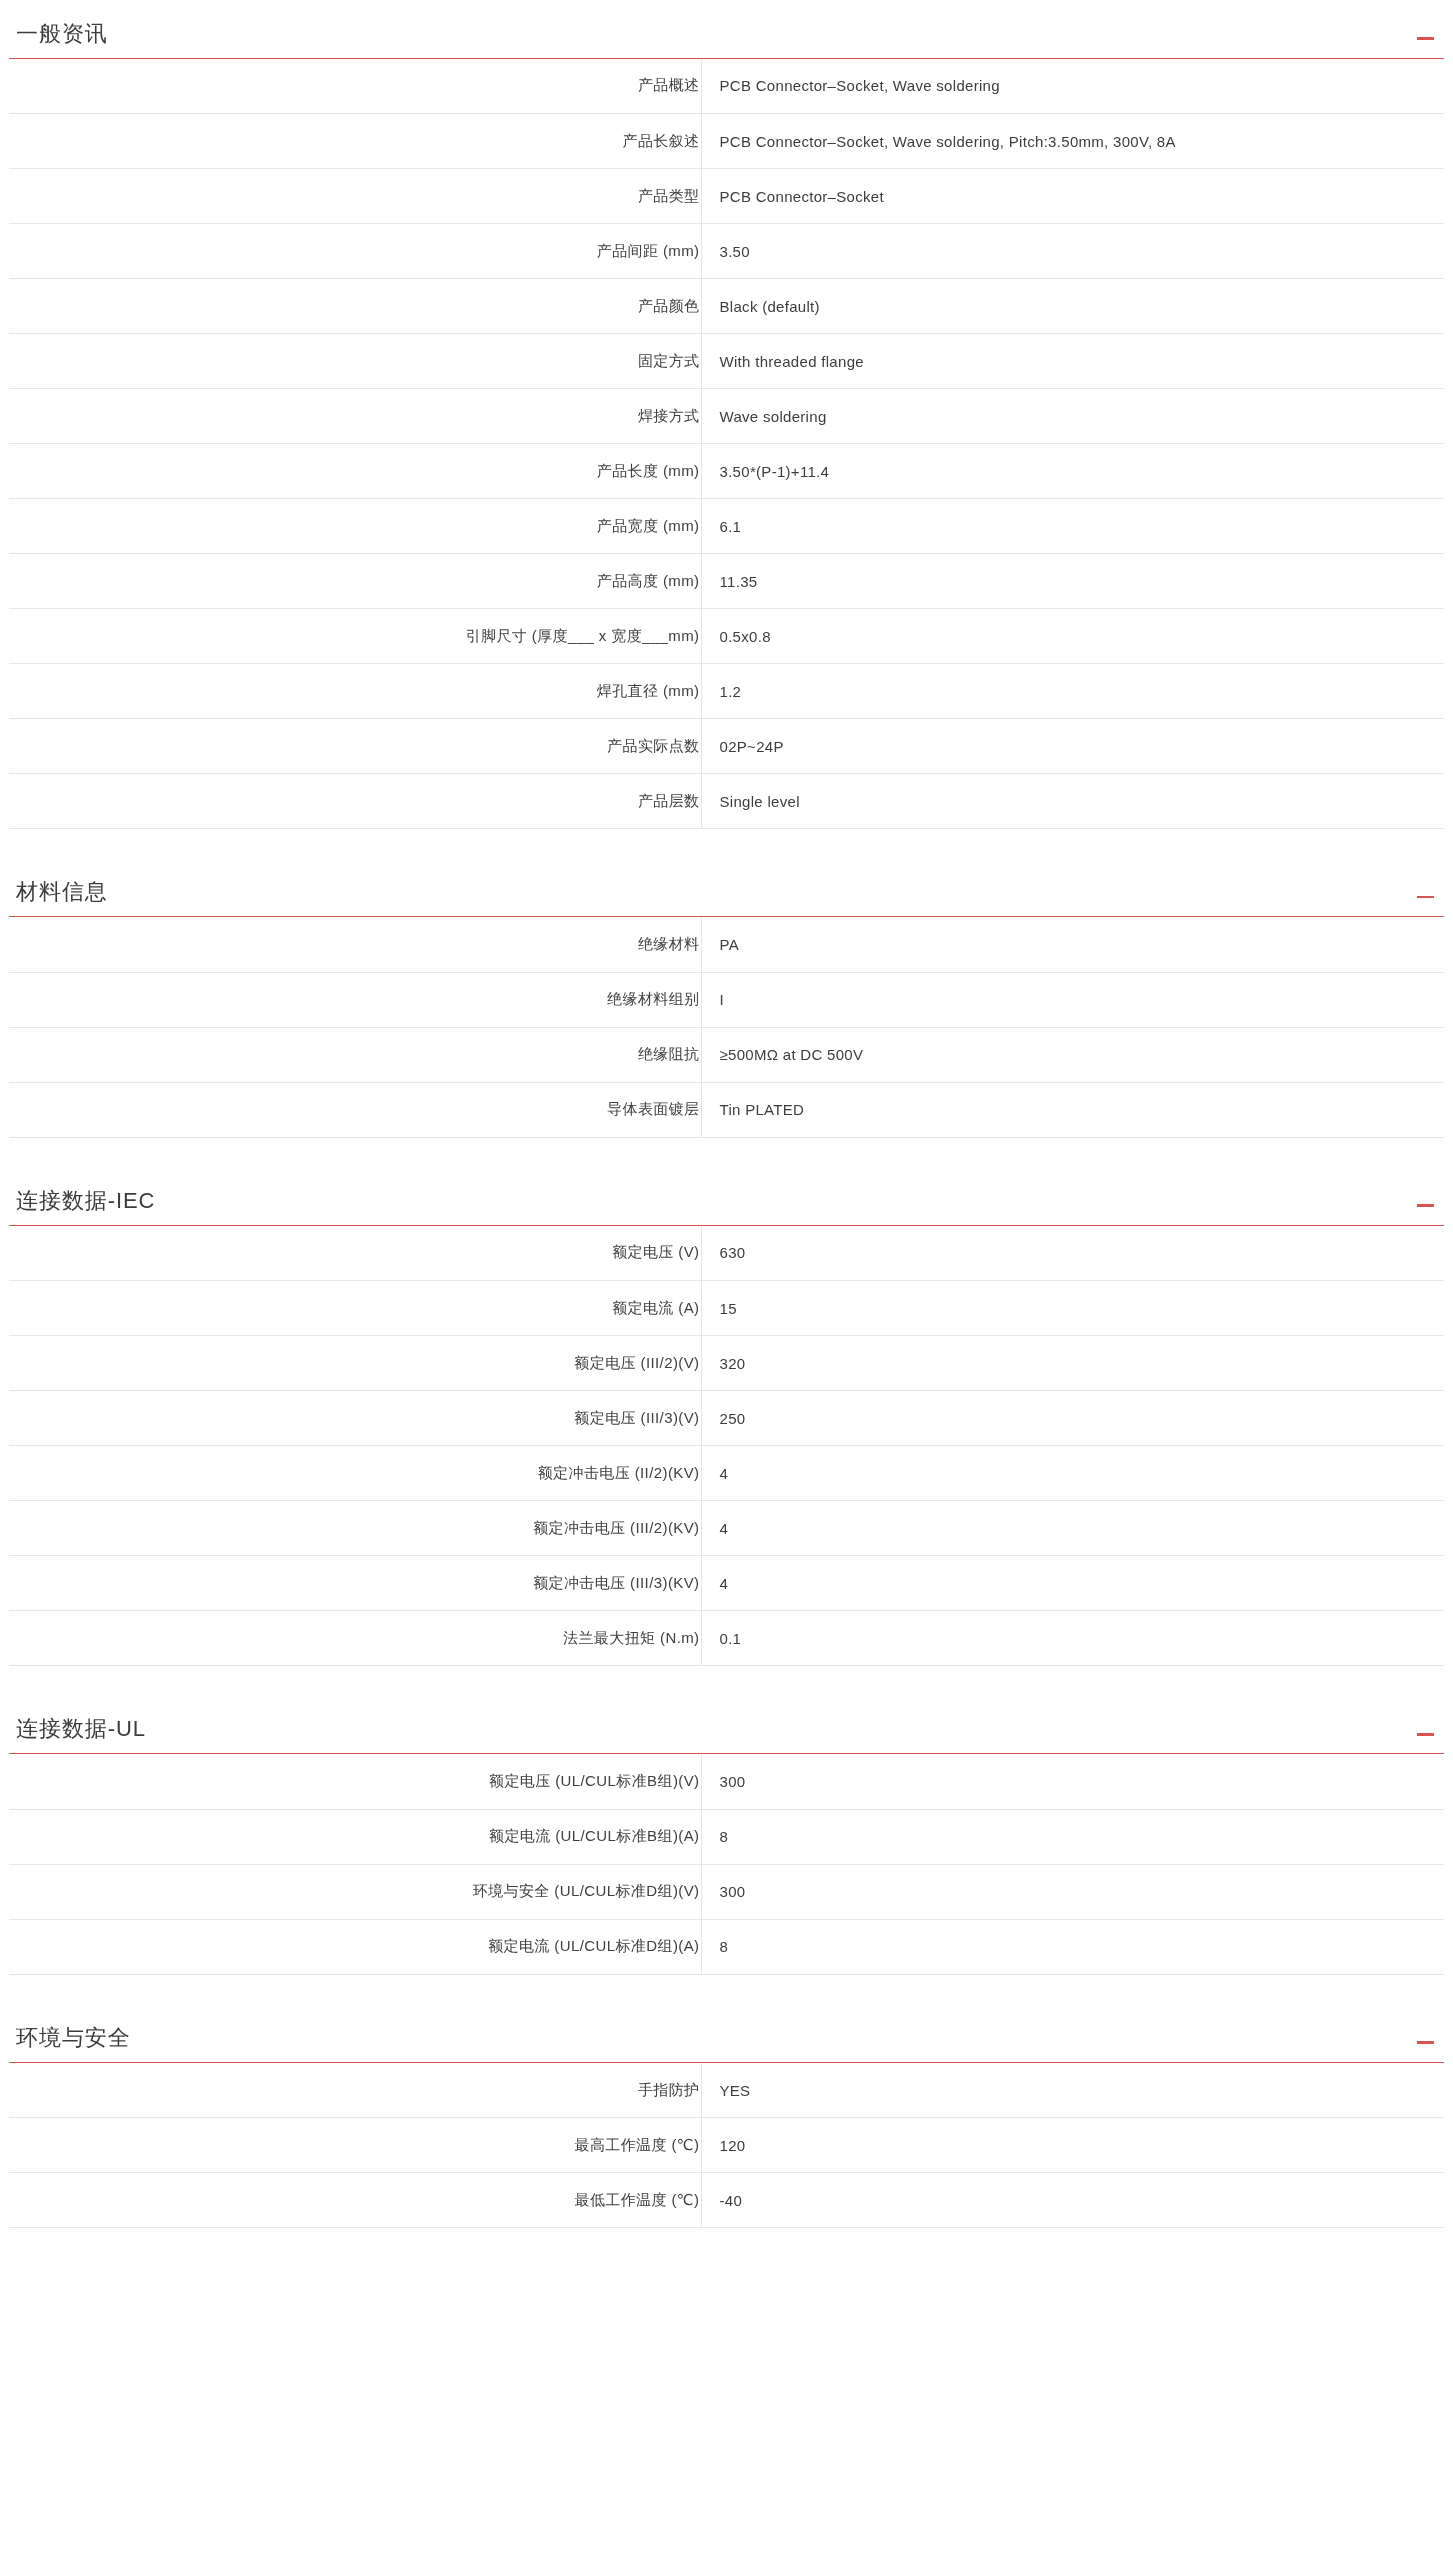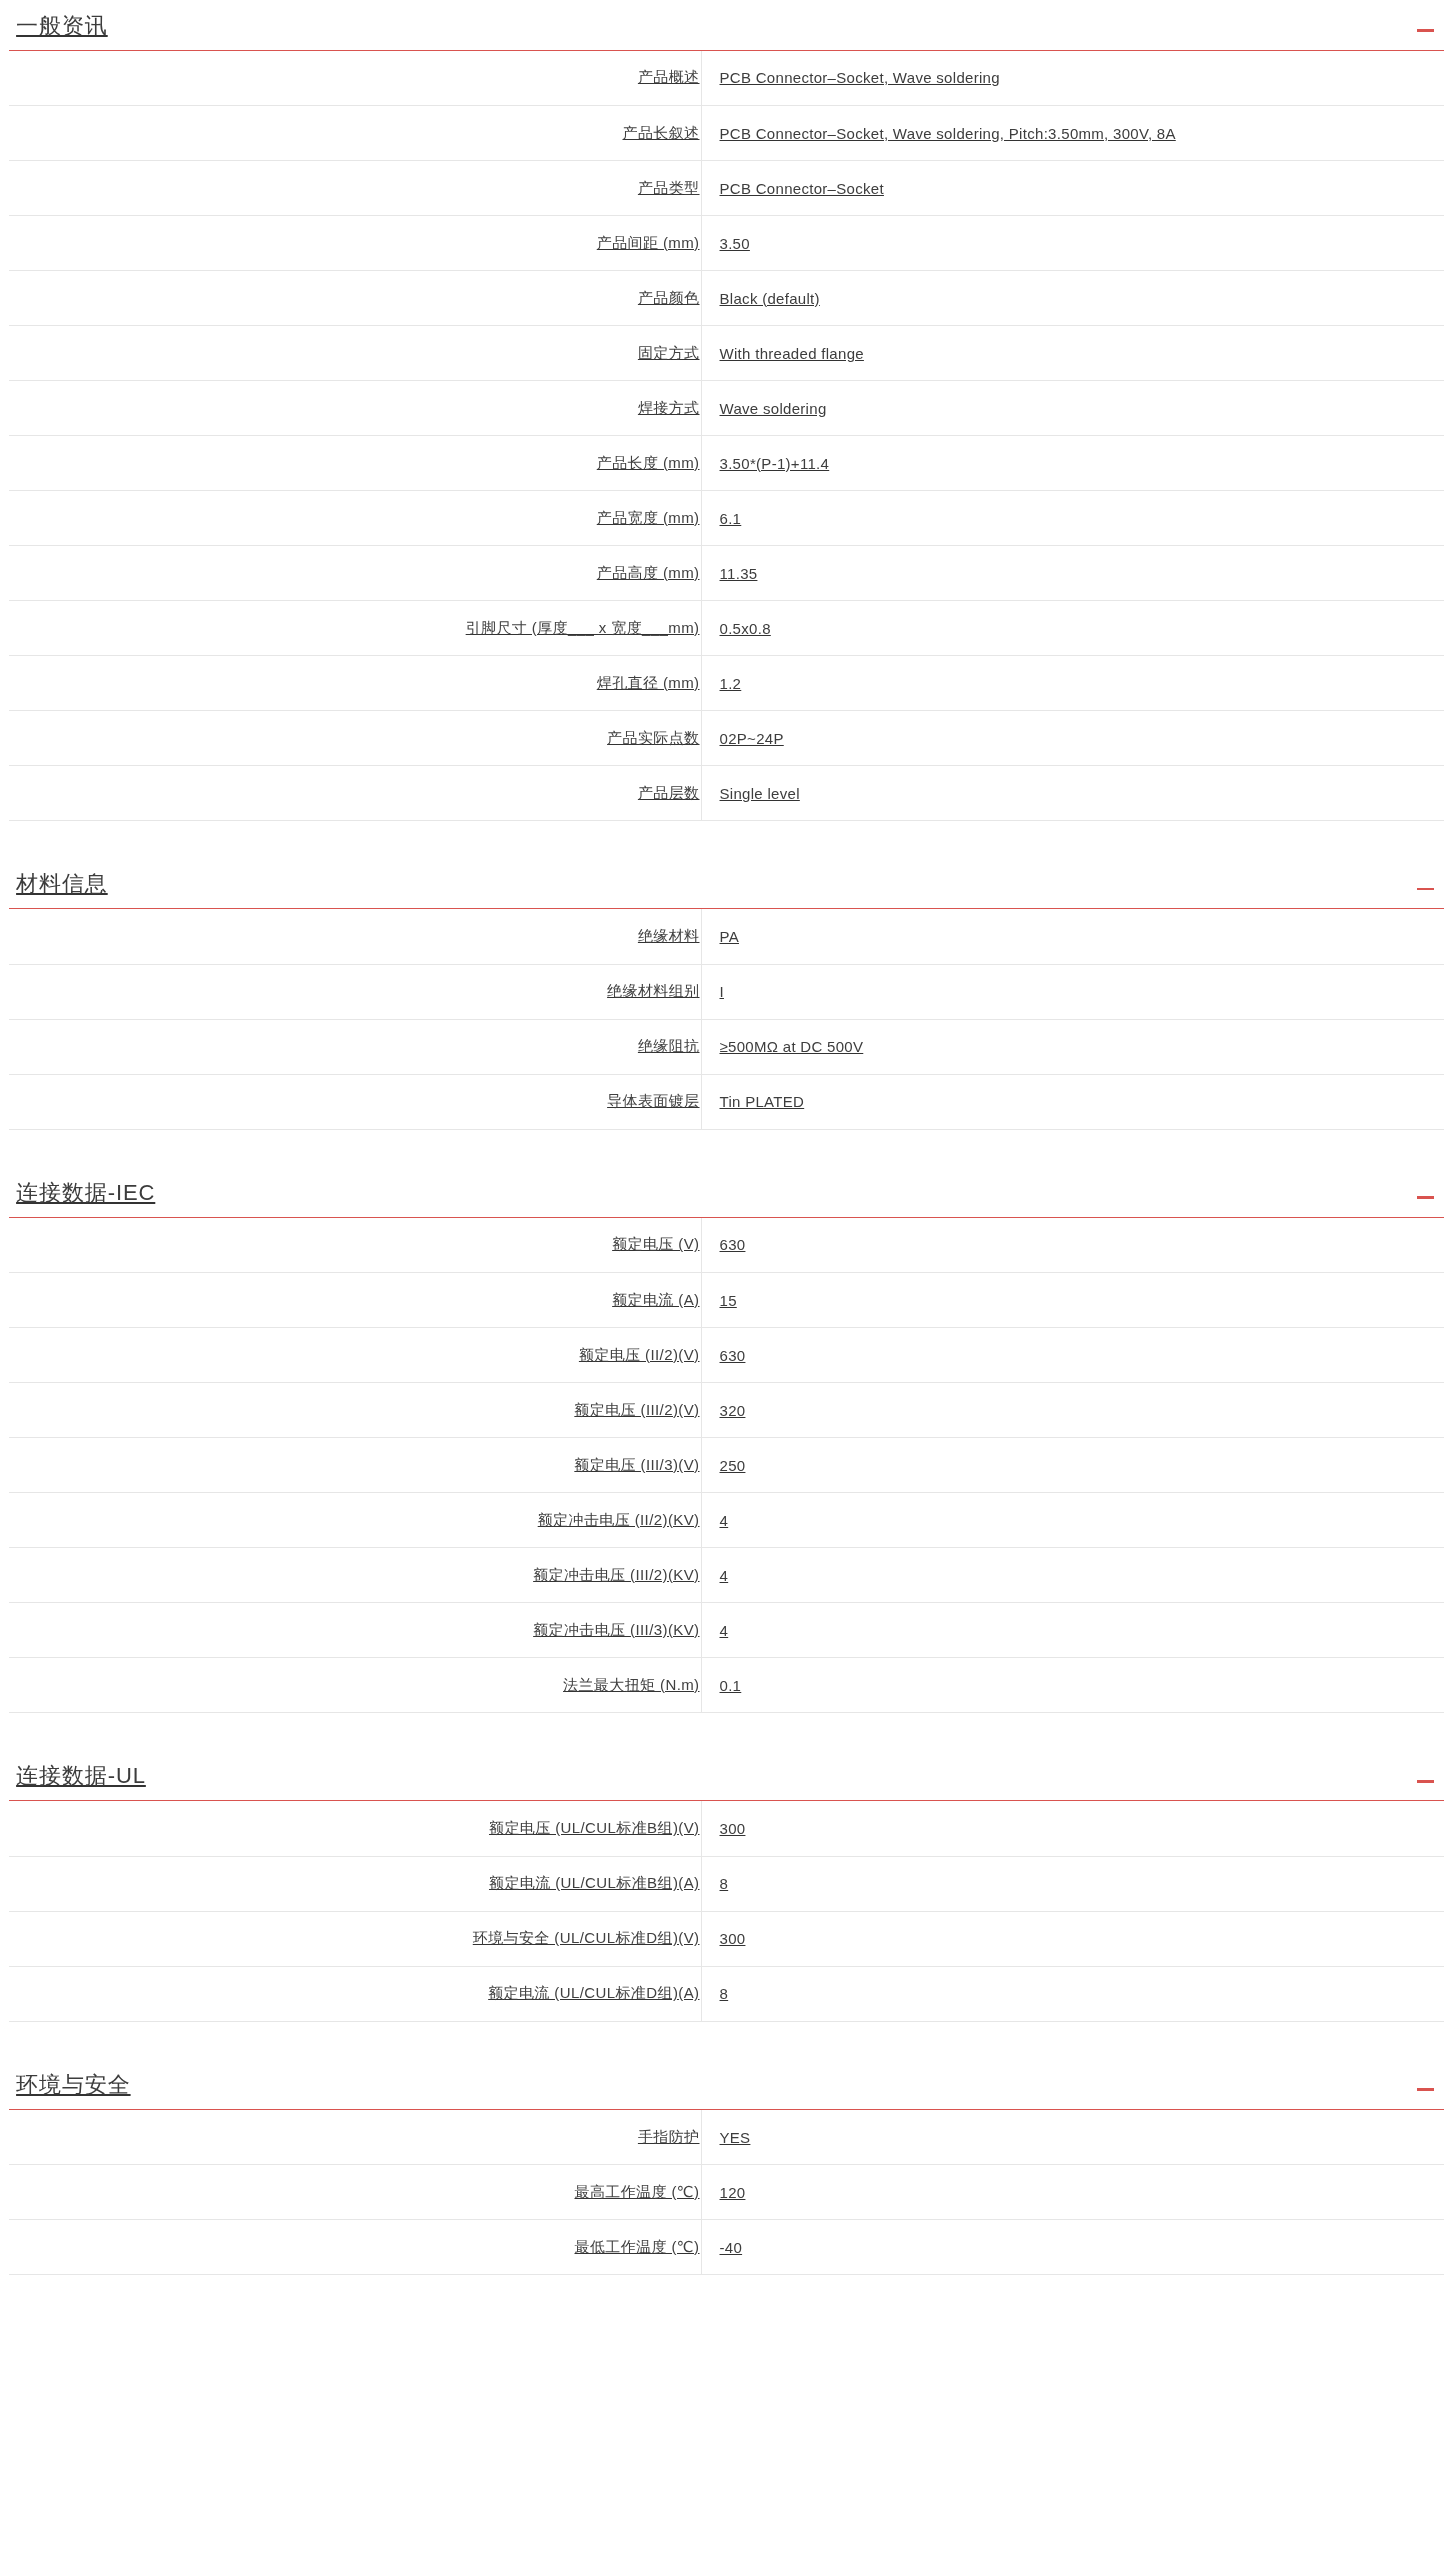--- a/index.html
+++ b/index.html
@@ -15,22 +15,21 @@
     -webkit-font-smoothing: antialiased;
   }
   .page {
     width: 1453px;
     margin: 0 auto;
     padding: 0 0 36px 0;
     box-sizing: border-box;
   }
   .section {
     width: 1435px;
-    margin: 0 auto;
-    text-decoration: underline;
+    margin: 8px auto;
   }
   .section + .section {
     margin-top: 50px;
   }
   .section-header {
     position: relative;
     display: flex;
     align-items: flex-end;
     justify-content: space-between;
     border-bottom: 1.8px solid #d9534f;
@@ -206,24 +205,20 @@
           <tbody>
             <tr>
               <td class="label">额定电压 (V)</td>
               <td class="value">630</td>
             </tr>
             <tr>
               <td class="label">额定电流 (A)</td>
               <td class="value">15</td>
             </tr>
             <tr>
-              <td class="label">额定电压 (II/2)(V)</td>
-              <td class="value">630</td>
-            </tr>
-            <tr>
               <td class="label">额定电压 (III/2)(V)</td>
               <td class="value">320</td>
             </tr>
             <tr>
               <td class="label">额定电压 (III/3)(V)</td>
               <td class="value">250</td>
             </tr>
             <tr>
               <td class="label">额定冲击电压 (II/2)(KV)</td>
               <td class="value">4</td>

